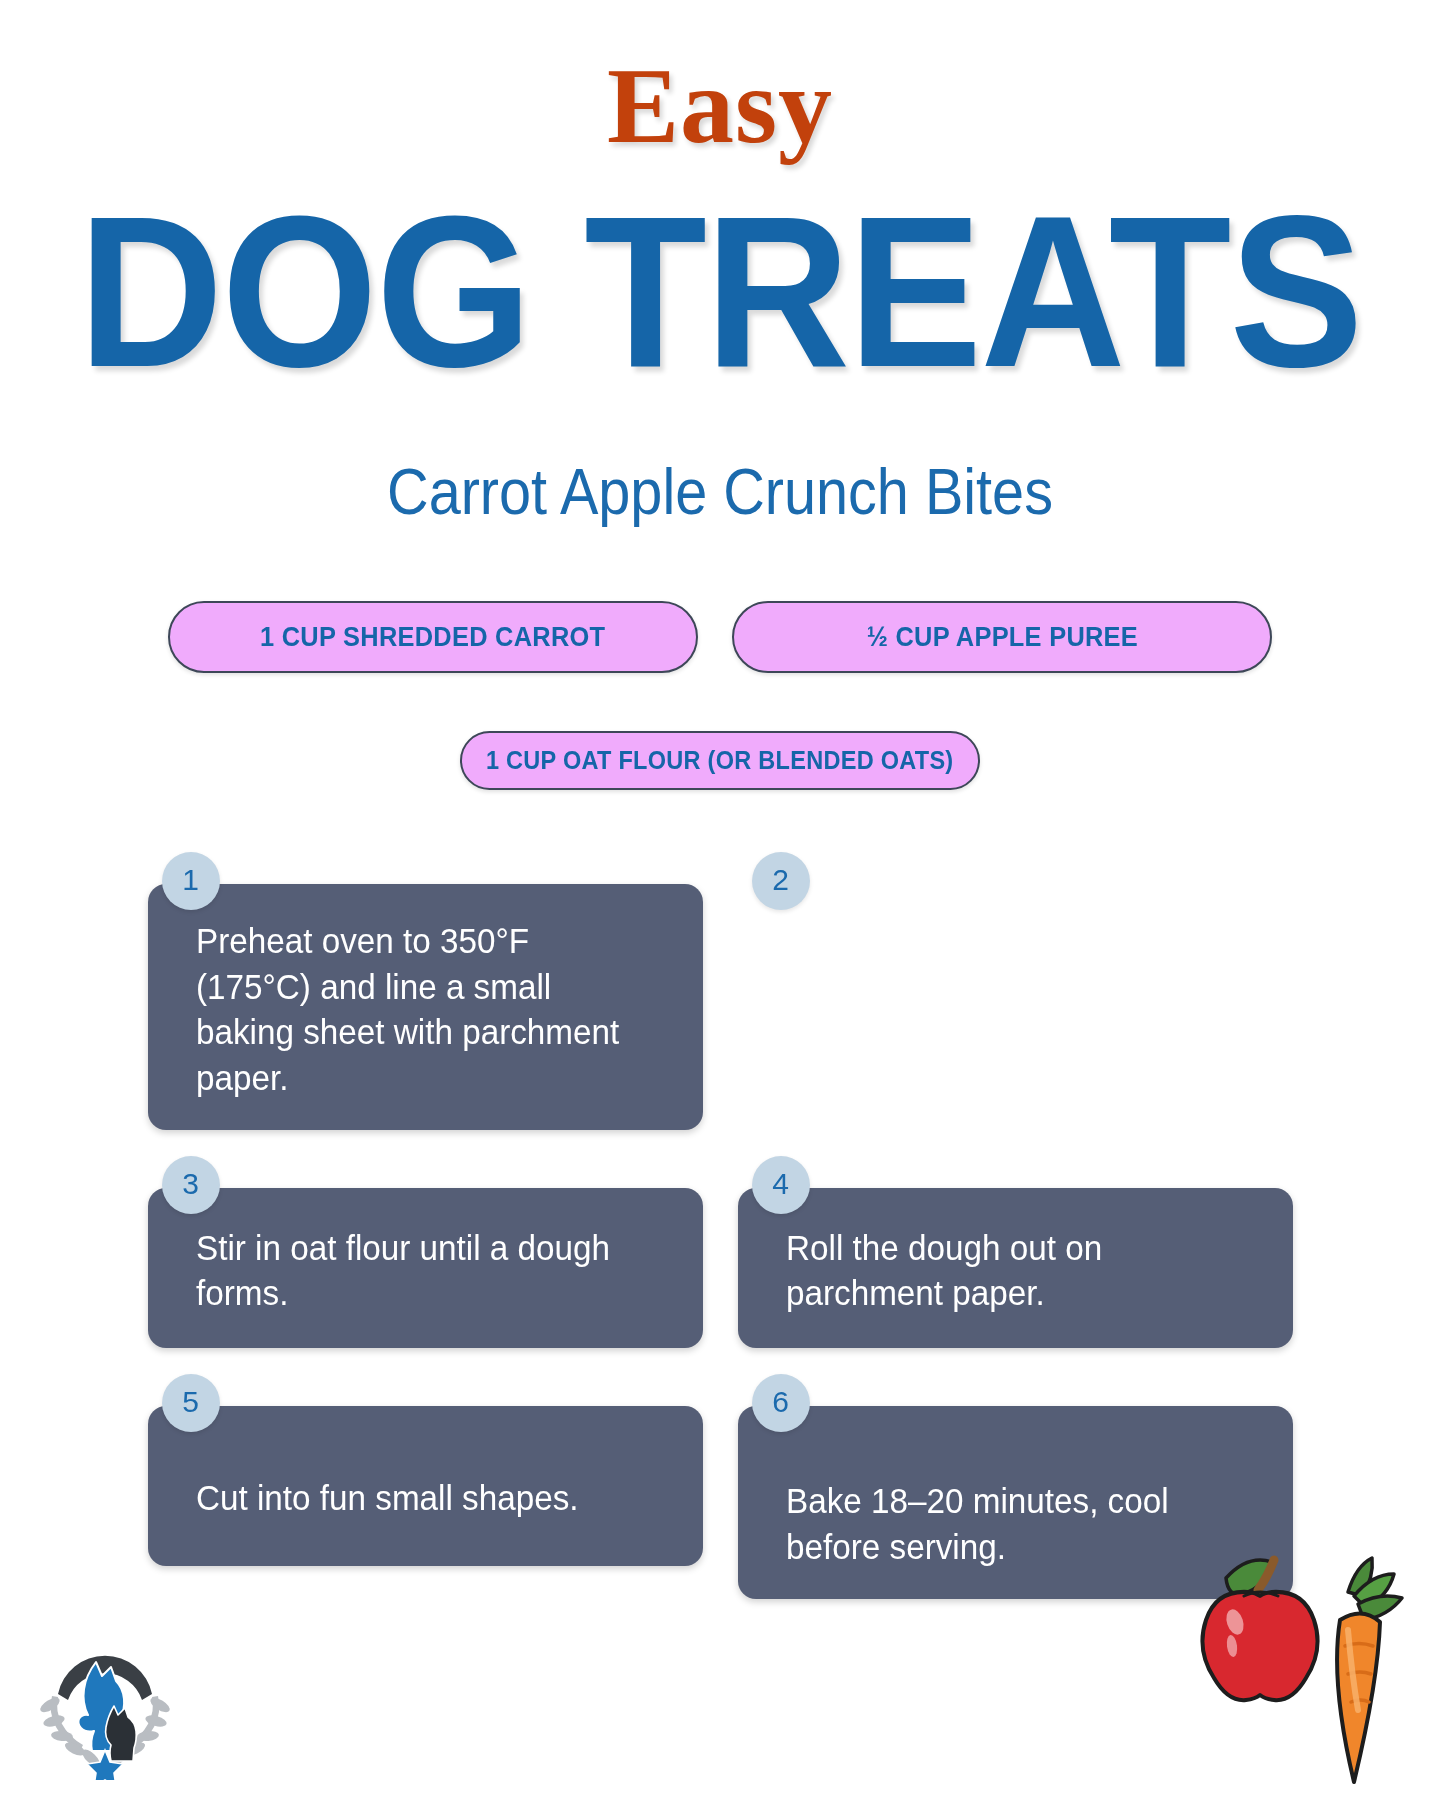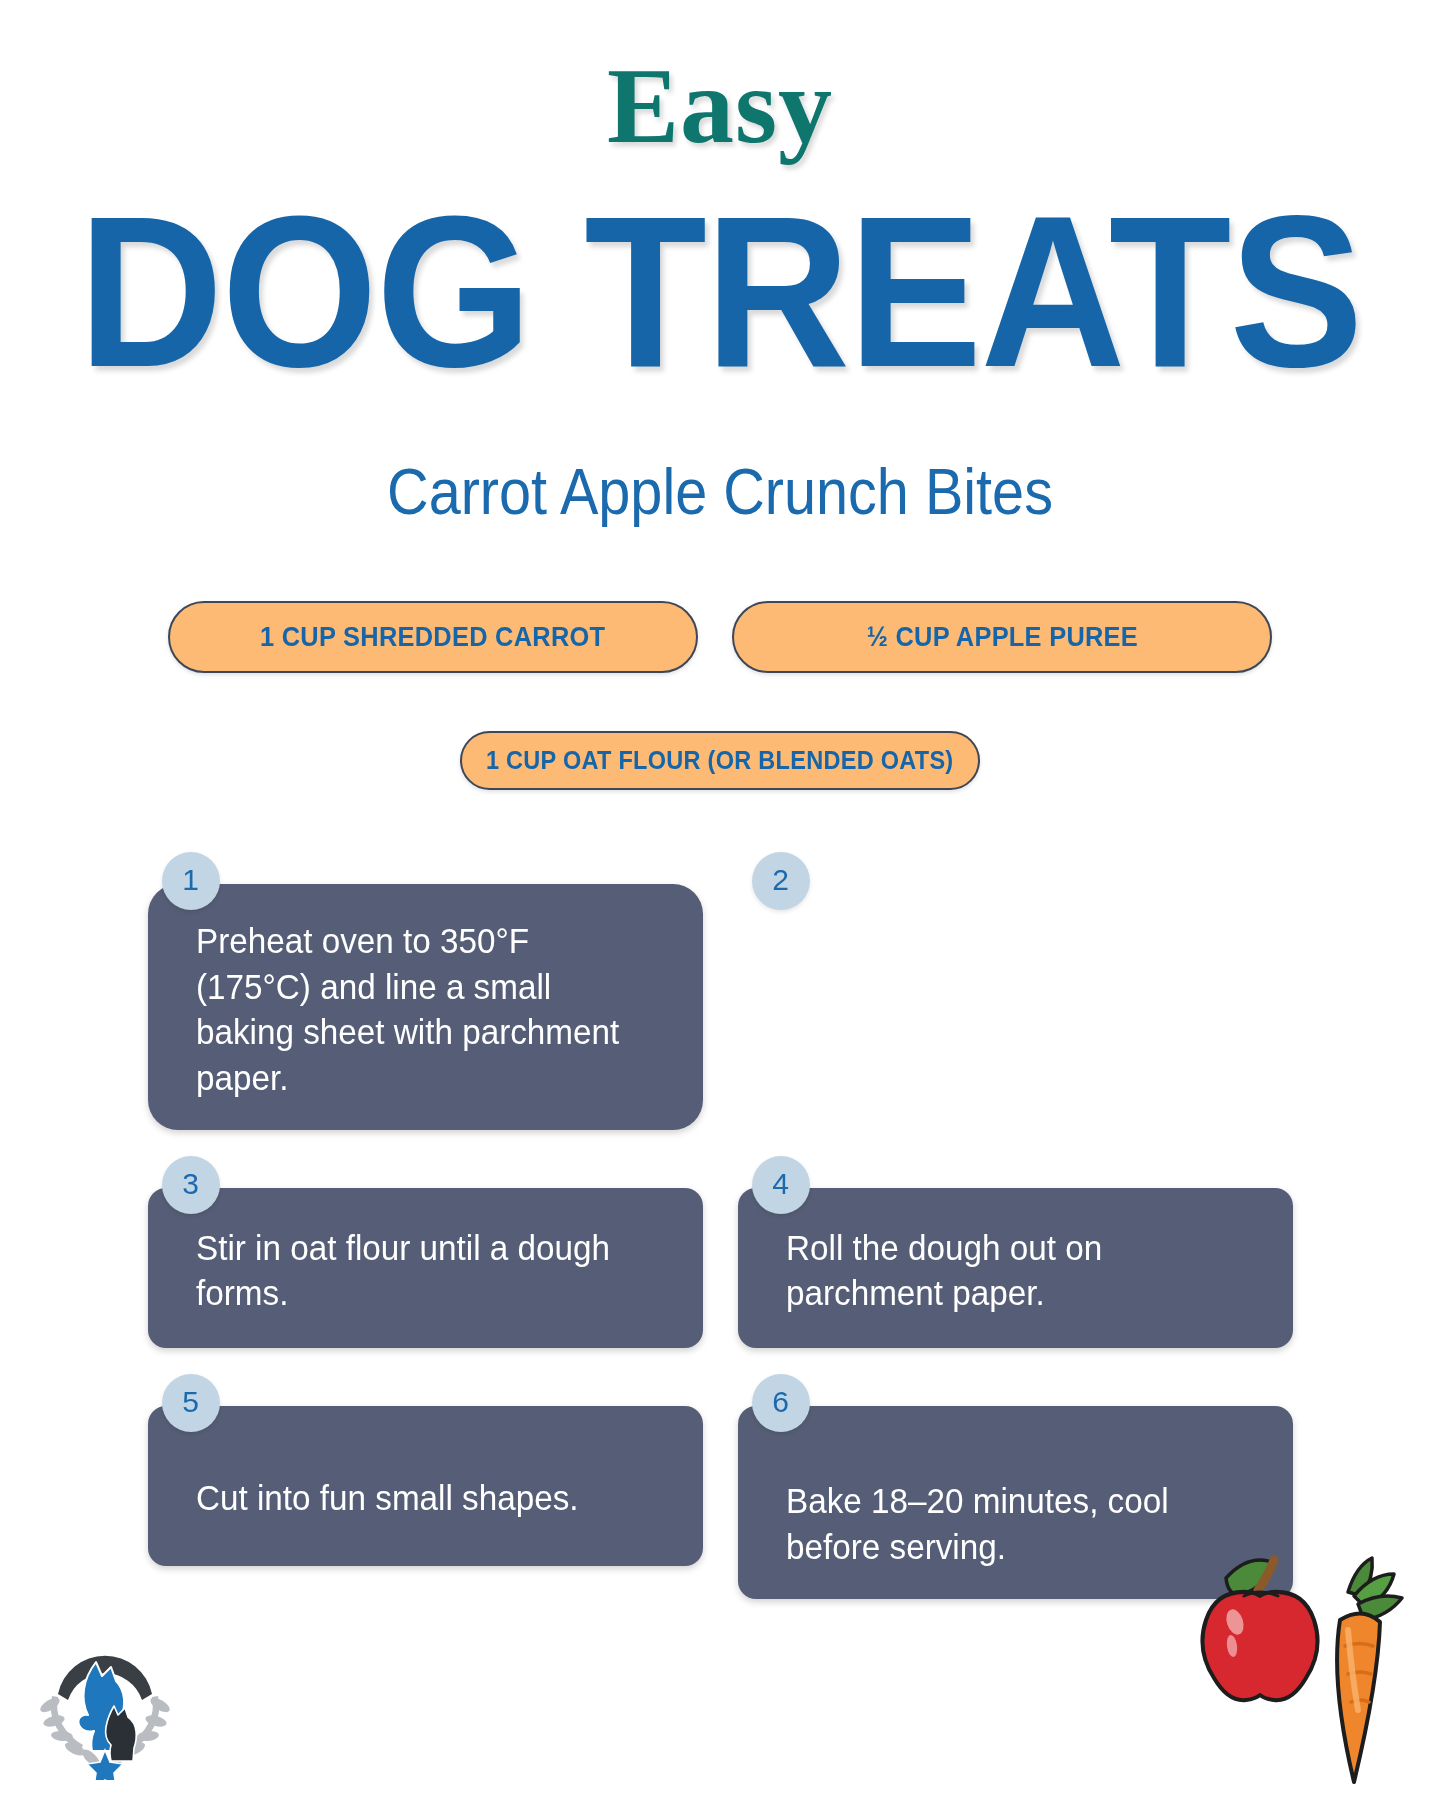--- a/index.html
+++ b/index.html
@@ -23,21 +23,21 @@
   .title-block {
     padding-top: 52px;
     text-align: center;
   }
 
   .eyebrow {
     font-family: "Liberation Serif", "DejaVu Serif", serif;
     font-weight: 700;
     font-size: 108px;
     line-height: 1.0;
-    color: #0f766e;
+    color: #c2410c;
     letter-spacing: 1px;
     text-shadow: 3px 4px 5px rgba(0,0,0,0.16);
   }
 
   .main-title {
     font-family: "Liberation Sans Narrow", "Liberation Sans", sans-serif;
     font-weight: 700;
     font-size: 216px;
     line-height: 0.92;
     color: #1565a8;
@@ -62,21 +62,21 @@
   .pill-row {
     display: flex;
     justify-content: center;
     gap: 34px;
     margin-top: 74px;
   }
 
   .pill {
     border: 2.5px solid #3d4758;
     border-radius: 999px;
-    background: #fdba74;
+    background: #f0abfc;
     display: flex;
     align-items: center;
     justify-content: center;
     height: 72px;
     box-shadow: 0 2px 4px rgba(0,0,0,0.12);
   }
 
   .pill-1 { width: 530px; }
   .pill-2 { width: 540px; }
 
@@ -123,21 +123,21 @@
     position: relative;
     background: #555e76;
     border-radius: 18px;
     min-height: 148px;
     padding: 34px 44px 30px 48px;
     display: flex;
     align-items: flex-start;
     box-shadow: 0 3px 7px rgba(0,0,0,0.18);
   }
 
-  .step-card.tall { min-height: 175px; border-radius: 30px; }
+  .step-card.tall { min-height: 175px; }
   .step-card.mid  { min-height: 160px; align-items: center; }
   .step-card.bake { padding-top: 72px; }
   .step-card.shapes { padding-top: 53px; }
 
   .step-badge {
     position: absolute;
     top: 0;
     left: 14px;
     width: 58px;
     height: 58px;

